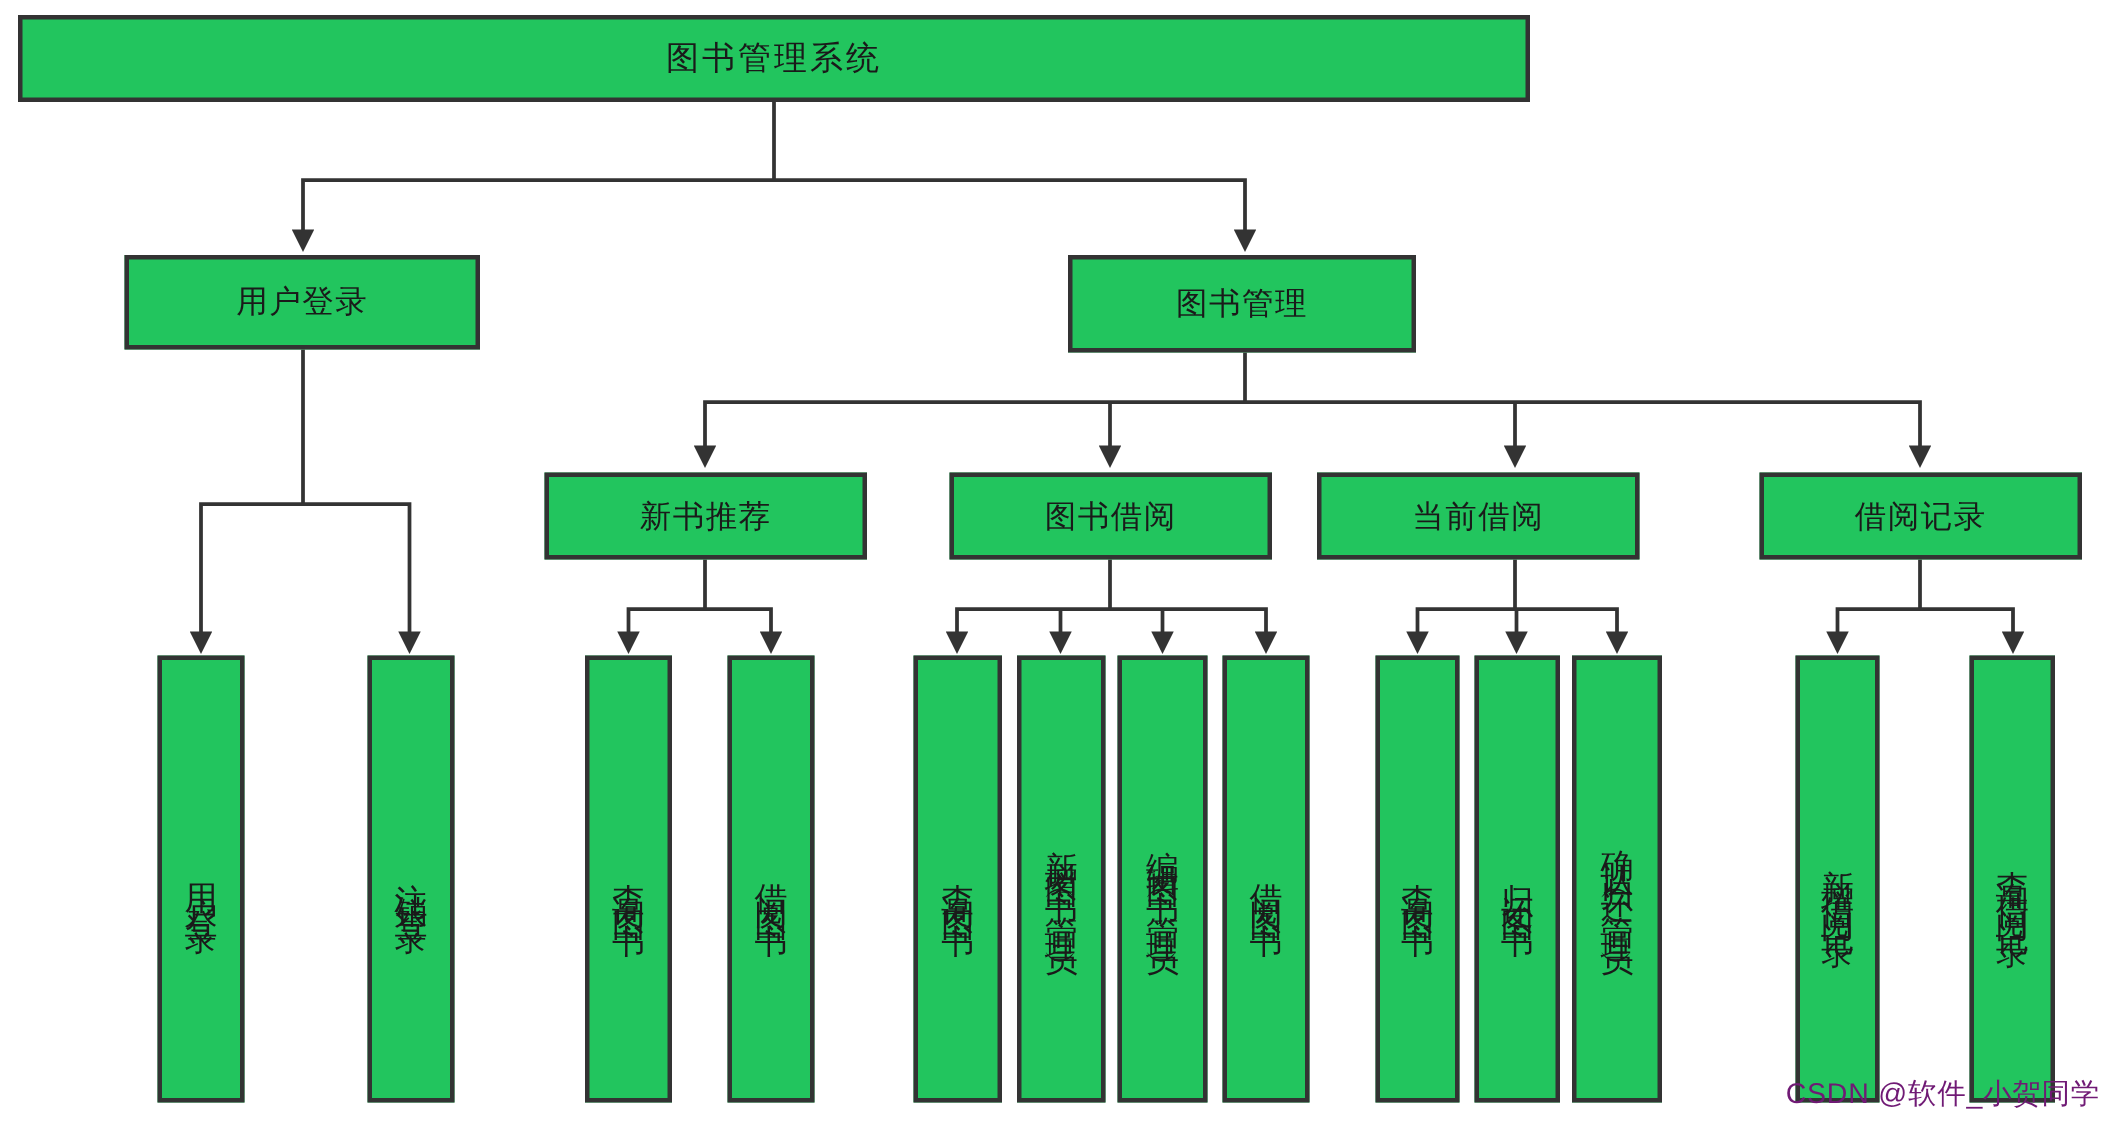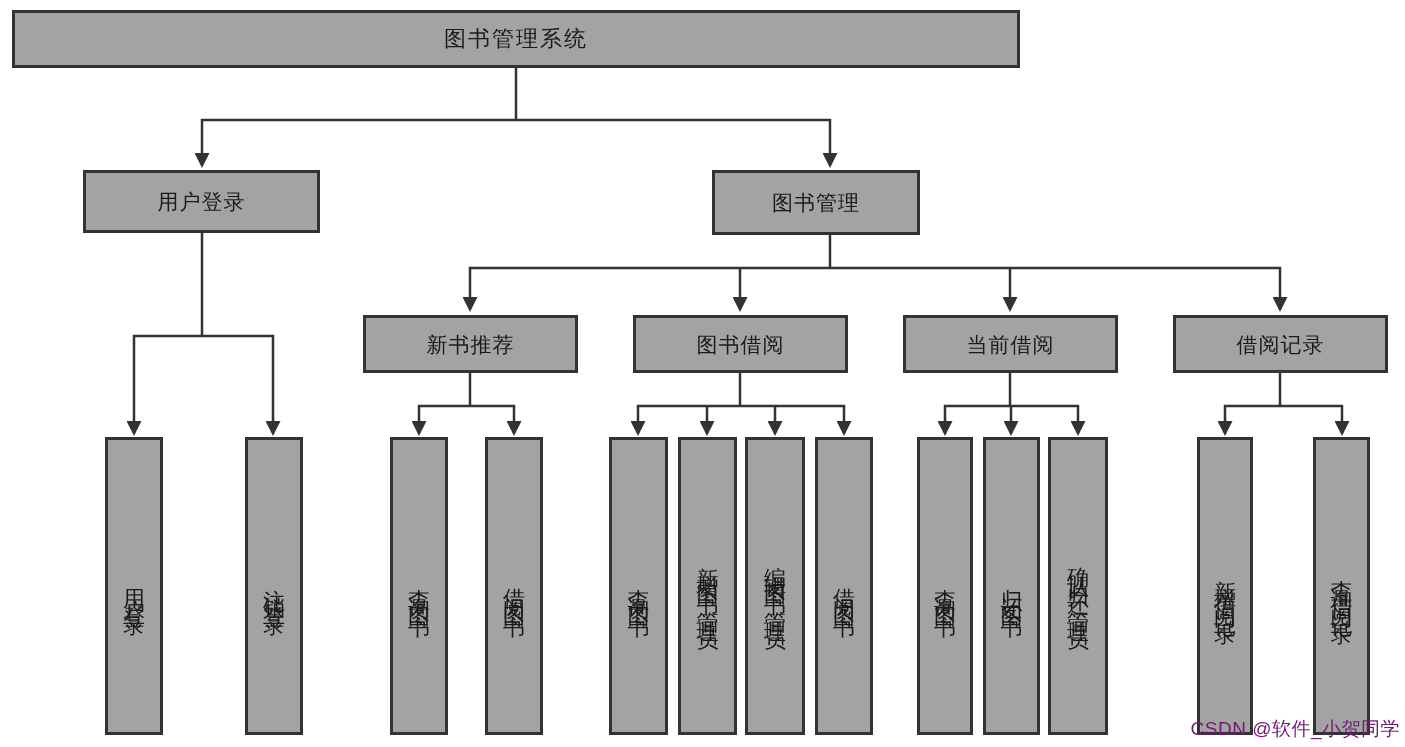--- a/index.html
+++ b/index.html
@@ -18,21 +18,21 @@
   #wires {
     position: absolute;
     left: 0; top: 0;
     width: 1405px;
     height: 747px;
     z-index: 1;
   }
   .node {
     position: absolute;
     box-sizing: border-box;
-    background: #a3a3a3;
+    background: #22c55e;
     border: 3px solid #333333;
     color: #1a1a1a;
     display: flex;
     align-items: center;
     justify-content: center;
     z-index: 2;
     line-height: 1;
   }
   .h-node { font-size: 21px; letter-spacing: 1px; }
   .root-node { font-size: 22px; letter-spacing: 2px; }
@@ -91,25 +91,25 @@
       <line x1="1011" y1="406" x2="1011" y2="433" marker-end="url(#ah)"></line>
 
       <line x1="1280" y1="373" x2="1280" y2="407"></line>
       <polyline points="1225,433 1225,406 1342,406 1342,433" marker-start="url(#ah)" marker-end="url(#ah)"></polyline>
     </g>
   </svg>
 
   <div class="node root-node" style="left:12px; top:10px; width:1008px; height:58px;">图书管理系统</div>
 
   <div class="node h-node" style="left:83px; top:170px; width:237px; height:63px;">用户登录</div>
-  <div class="node h-node" style="left:712px; top:170px; width:208px; height:65px;">图书管理</div>
+  <div class="node h-node" style="left:712px; top:170px; width:232px; height:65px;">图书管理</div>
 
   <div class="node h-node" style="left:363px; top:315px; width:215px; height:58px;">新书推荐</div>
   <div class="node h-node" style="left:633px; top:315px; width:215px; height:58px;">图书借阅</div>
-  <div class="node h-node" style="left:903px; top:315px; width:215px; height:58px;">当前借阅</div>
+  <div class="node h-node" style="left:878px; top:315px; width:215px; height:58px;">当前借阅</div>
   <div class="node h-node" style="left:1173px; top:315px; width:215px; height:58px;">借阅记录</div>
 
   <div class="node leaf" style="left:105px; top:437px; width:58px; height:298px;">用户登录</div>
   <div class="node leaf" style="left:245px; top:437px; width:58px; height:298px;">注销登录</div>
 
   <div class="node leaf" style="left:390px; top:437px; width:58px; height:298px;">查询图书</div>
   <div class="node leaf" style="left:485px; top:437px; width:58px; height:298px;">借阅图书</div>
 
   <div class="node leaf" style="left:609px; top:437px; width:59px; height:298px;">查询图书</div>
   <div class="node leaf" style="left:678px; top:437px; width:59px; height:298px;">新增图书（管理员）</div>

